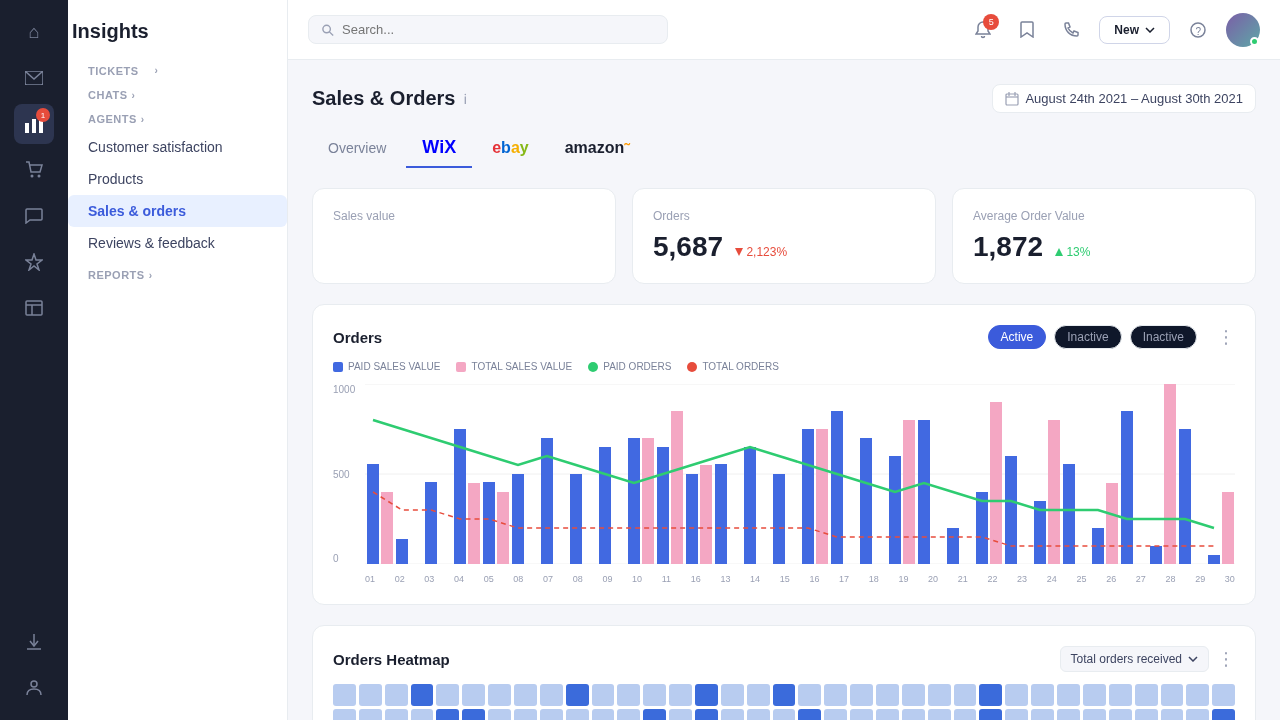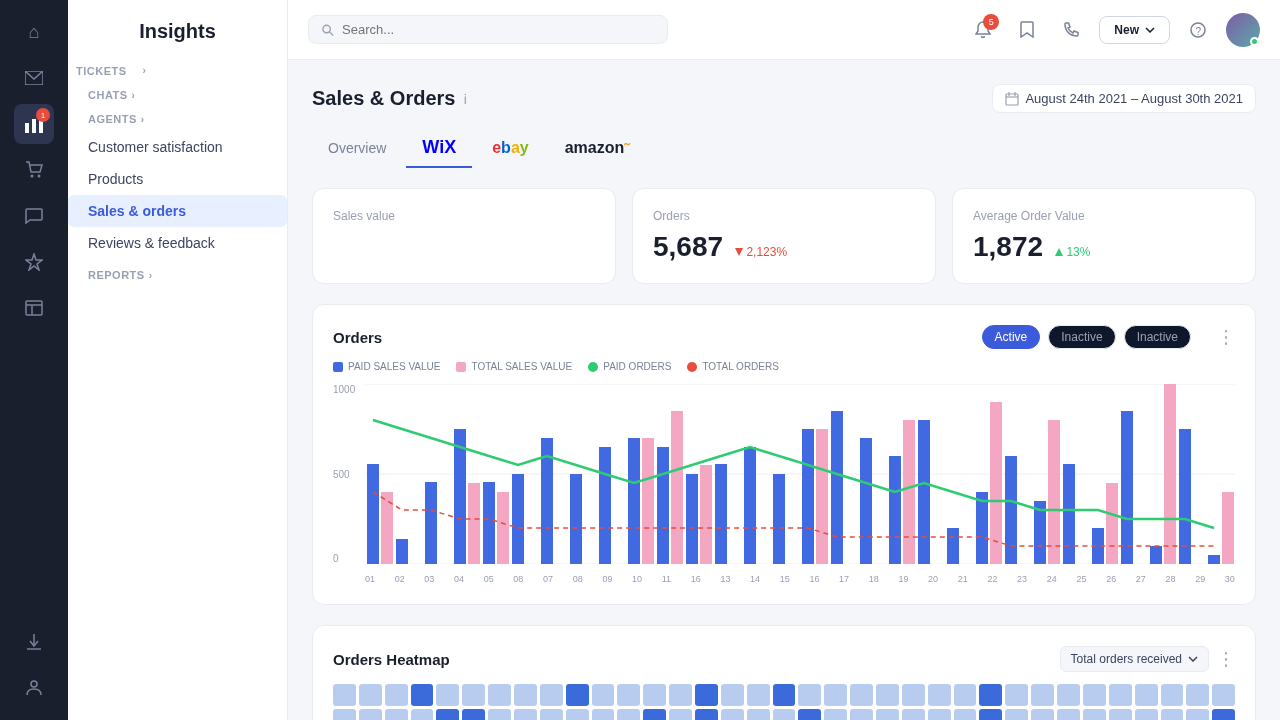--- a/index.html
+++ b/index.html
@@ -42,21 +42,20 @@
       background: #ffffff;
       border-right: 1px solid #e8ecf0;
       padding: 20px 0;
       flex-shrink: 0;
     }
     .nav-sidebar .nav-title {
       font-size: 20px;
       font-weight: 700;
       color: #1a1f2e;
       padding: 0 4px 16px;
-      text-align: center;
     }
     .nav-sidebar .nav-section-label {
       font-size: 11px;
       font-weight: 700;
       color: #9aa0b4;
       letter-spacing: 0.5px;
       cursor: pointer;
       display: flex;
       align-items: center;
       gap: 4px;
@@ -295,21 +294,21 @@
   <div class="sidebar-icon">
     <svg width="18" height="18" viewBox="0 0 18 18" fill="none" stroke="#7a8299" stroke-width="1.5">
         <circle cx="9" cy="5" r="3"></circle>
         <path d="M2 16c0-4 3-6 7-6s7 2 7 6"></path>
       </svg>
   </div>
 </div>
 
 <div class="nav-sidebar">
   <div class="nav-title">Insights</div>
-  <div class="nav-section-label" style="padding: 6px 8px; font-size:11px; font-weight:700; color:#9aa0b4; letter-spacing:0.5px; cursor:pointer; display:flex; align-items:flex-start; gap:16px;">
+  <div class="nav-section-label" style="padding: 6px 20px; font-size:11px; font-weight:700; color:#9aa0b4; letter-spacing:0.5px; cursor:pointer; display:flex; align-items:flex-start; gap:16px;">
     <span>TICKETS</span>
     <span style="font-size:10px;">›</span>
   </div>
   <div class="nav-section-label" style="padding: 6px 20px; font-size:11px; font-weight:700; color:#9aa0b4; letter-spacing:0.5px; cursor:pointer; display:flex; align-items:center; gap:4px;">
     <span>CHATS</span>
     <span style="font-size:10px;">›</span>
   </div>
   <div class="nav-section-label" style="padding: 6px 20px; font-size:11px; font-weight:700; color:#9aa0b4; letter-spacing:0.5px; cursor:pointer; display:flex; align-items:center; gap:4px;">
     <span>AGENTS</span>
     <span style="font-size:10px;">›</span>
@@ -425,21 +424,21 @@
               </svg>
             <span>13%</span>
           </span>
         </div>
       </div>
     </div>
 
     <div class="chart-card">
       <div class="chart-header">
         <span class="chart-title">Orders</span>
-        <div style="display:flex; align-items:center; gap:26px;margin-left:44px;">
+        <div style="display:flex; align-items:center; gap:20px;margin-left:44px;">
           <div class="chart-filters">
             <button class="filter-btn active">Active</button>
             <button class="filter-btn inactive">Inactive</button>
             <button class="filter-btn inactive">Inactive</button>
           </div>
           <span class="chart-more">⋮</span>
         </div>
       </div>
       <div class="legend">
         <div class="legend-item">

